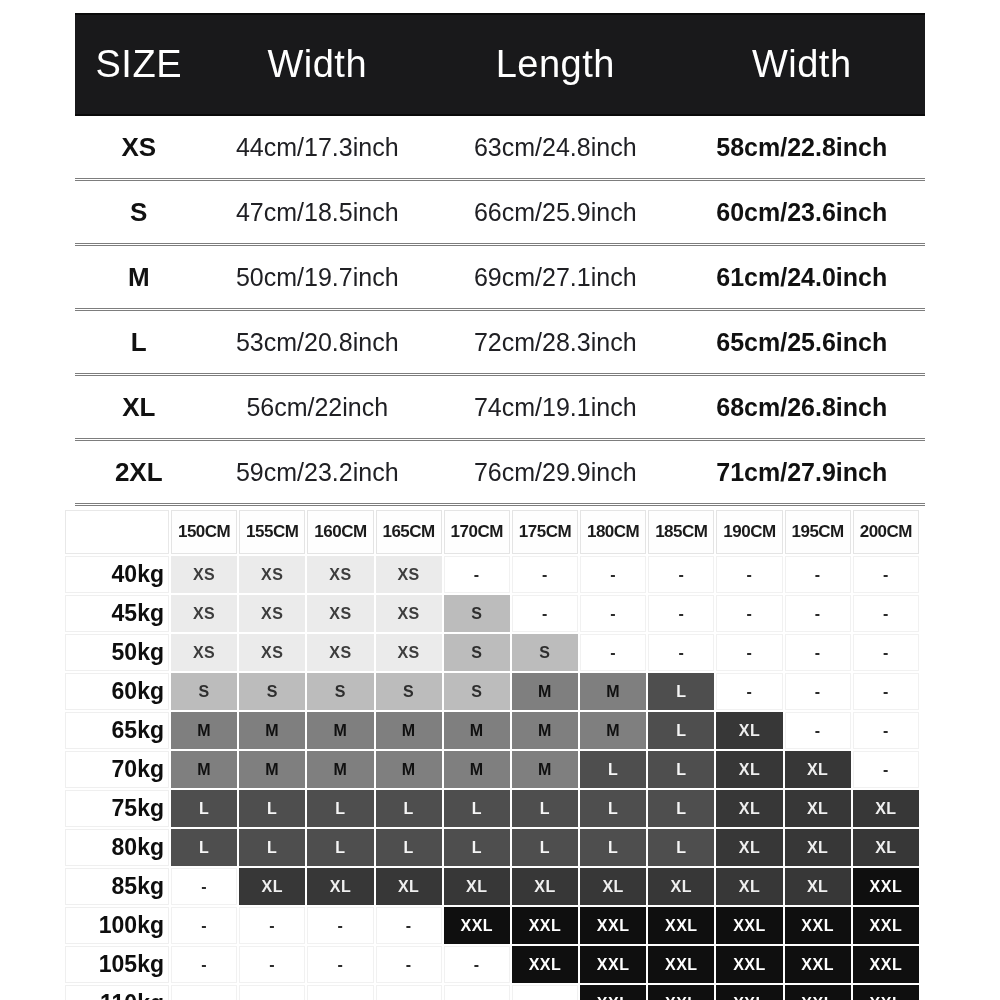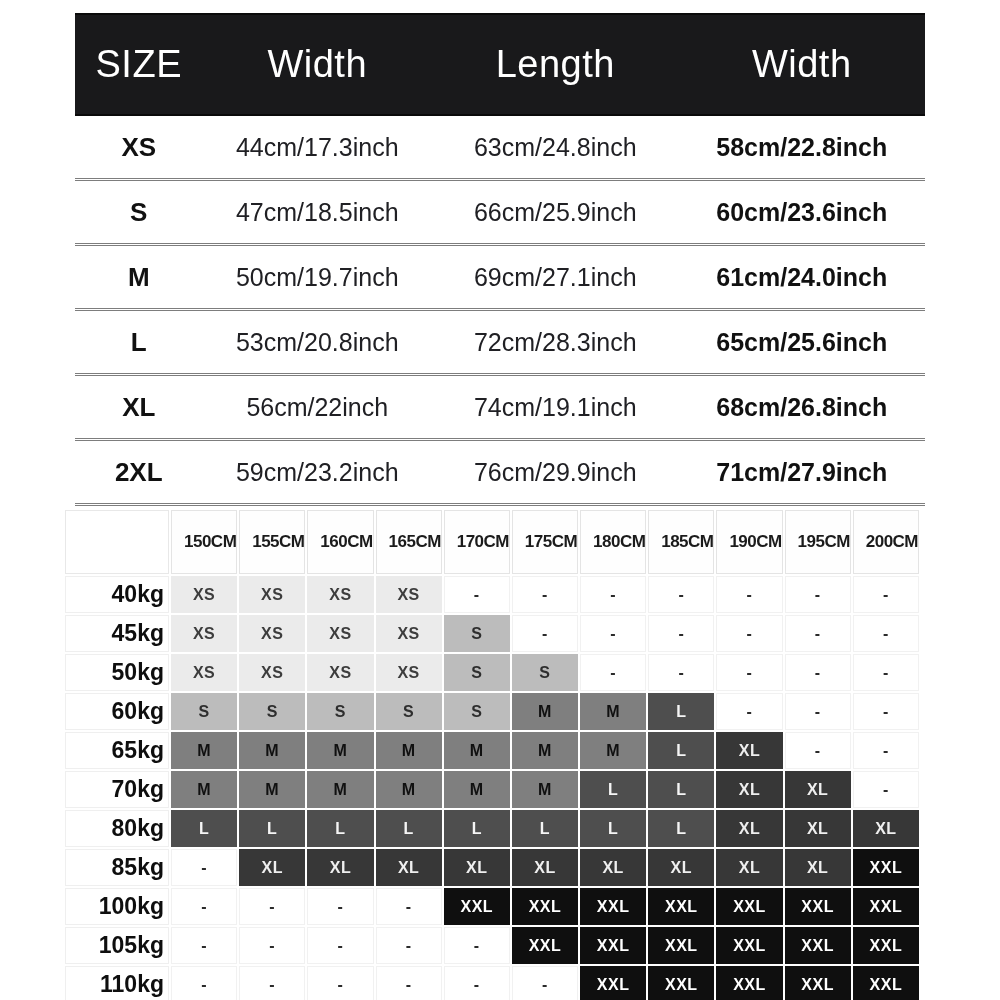--- a/index.html
+++ b/index.html
@@ -80,21 +80,21 @@
 
   table.fit-matrix th.height-header {
     height: 38px;
     font-size: 17px;
     font-weight: 700;
     color: #1b1b1b;
     text-align: center;
     vertical-align: middle;
     background: #fefefe;
     border: 1px solid #e4e4e4;
-    padding: 12px;
+    padding: 2px;
     letter-spacing: -0.5px;
   }
   table.fit-matrix th.corner {
     background: #ffffff;
     border: 1px solid #e8e8e8;
   }
   table.fit-matrix th.weight-label {
     font-size: 23px;
     font-weight: 700;
     color: #0e0e0e;
@@ -291,20 +291,34 @@
             <td class="fit-cell" style="background: rgb(127, 127, 127); color: rgb(16, 16, 16);">M</td>
             <td class="fit-cell" style="background: rgb(127, 127, 127); color: rgb(16, 16, 16);">M</td>
             <td class="fit-cell" style="background: rgb(127, 127, 127); color: rgb(16, 16, 16);">M</td>
             <td class="fit-cell" style="background: rgb(78, 78, 78); color: rgb(245, 245, 245);">L</td>
             <td class="fit-cell" style="background: rgb(78, 78, 78); color: rgb(245, 245, 245);">L</td>
             <td class="fit-cell" style="background: rgb(55, 55, 55); color: rgb(239, 239, 239);">XL</td>
             <td class="fit-cell" style="background: rgb(55, 55, 55); color: rgb(239, 239, 239);">XL</td>
             <td class="fit-cell empty" style="background: rgb(255, 255, 255); color: rgb(43, 43, 43);">-</td>
           </tr>
           <tr>
+            <th class="weight-label">75kg</th>
+            <td class="fit-cell" style="background: rgb(78, 78, 78); color: rgb(245, 245, 245);">L</td>
+            <td class="fit-cell" style="background: rgb(78, 78, 78); color: rgb(245, 245, 245);">L</td>
+            <td class="fit-cell" style="background: rgb(78, 78, 78); color: rgb(245, 245, 245);">L</td>
+            <td class="fit-cell" style="background: rgb(78, 78, 78); color: rgb(245, 245, 245);">L</td>
+            <td class="fit-cell" style="background: rgb(78, 78, 78); color: rgb(245, 245, 245);">L</td>
+            <td class="fit-cell" style="background: rgb(78, 78, 78); color: rgb(245, 245, 245);">L</td>
+            <td class="fit-cell" style="background: rgb(78, 78, 78); color: rgb(245, 245, 245);">L</td>
+            <td class="fit-cell" style="background: rgb(78, 78, 78); color: rgb(245, 245, 245);">L</td>
+            <td class="fit-cell" style="background: rgb(55, 55, 55); color: rgb(239, 239, 239);">XL</td>
+            <td class="fit-cell" style="background: rgb(55, 55, 55); color: rgb(239, 239, 239);">XL</td>
+            <td class="fit-cell" style="background: rgb(55, 55, 55); color: rgb(239, 239, 239);">XL</td>
+          </tr>
+          <tr>
             <th class="weight-label">80kg</th>
             <td class="fit-cell" style="background: rgb(78, 78, 78); color: rgb(245, 245, 245);">L</td>
             <td class="fit-cell" style="background: rgb(78, 78, 78); color: rgb(245, 245, 245);">L</td>
             <td class="fit-cell" style="background: rgb(78, 78, 78); color: rgb(245, 245, 245);">L</td>
             <td class="fit-cell" style="background: rgb(78, 78, 78); color: rgb(245, 245, 245);">L</td>
             <td class="fit-cell" style="background: rgb(78, 78, 78); color: rgb(245, 245, 245);">L</td>
             <td class="fit-cell" style="background: rgb(78, 78, 78); color: rgb(245, 245, 245);">L</td>
             <td class="fit-cell" style="background: rgb(78, 78, 78); color: rgb(245, 245, 245);">L</td>
             <td class="fit-cell" style="background: rgb(78, 78, 78); color: rgb(245, 245, 245);">L</td>
             <td class="fit-cell" style="background: rgb(55, 55, 55); color: rgb(239, 239, 239);">XL</td>

